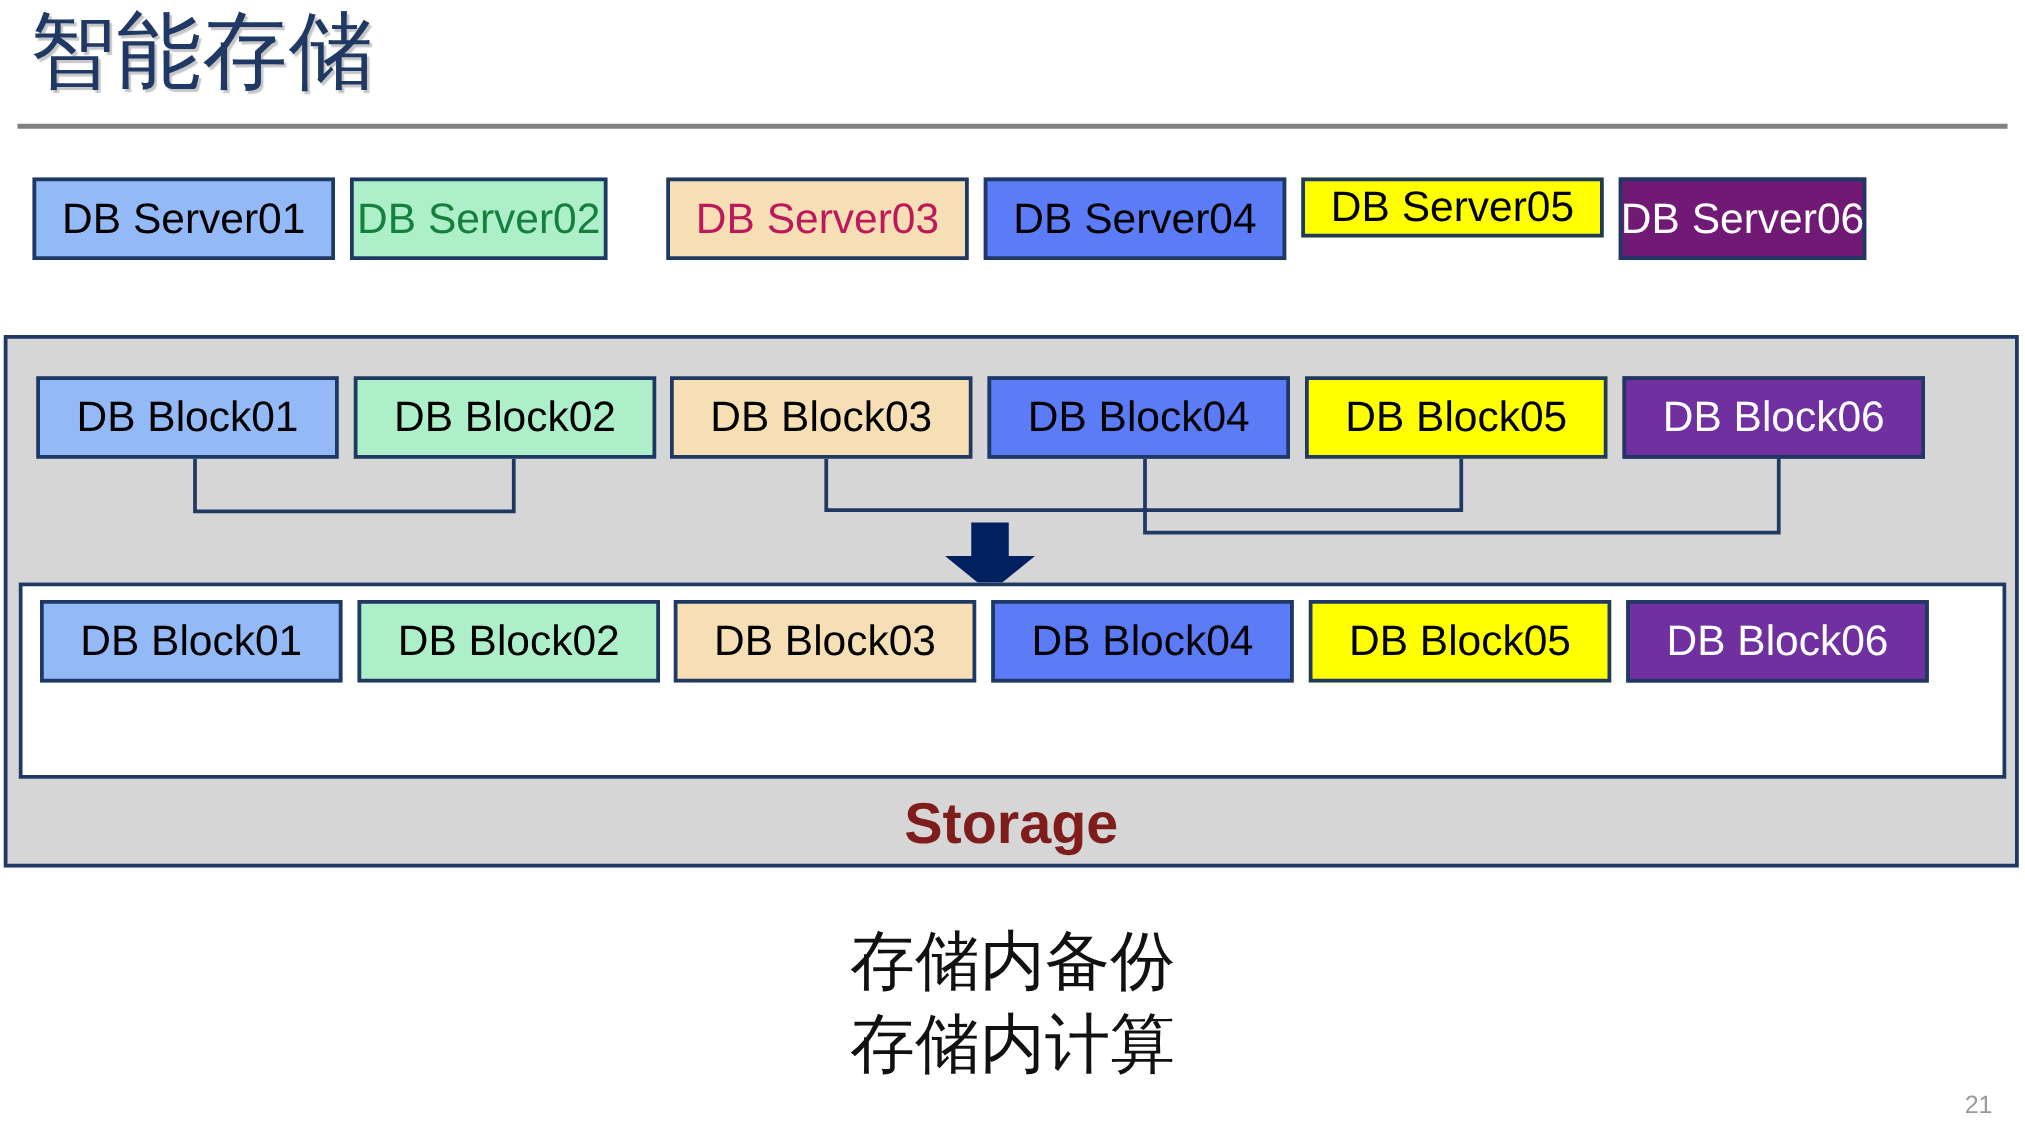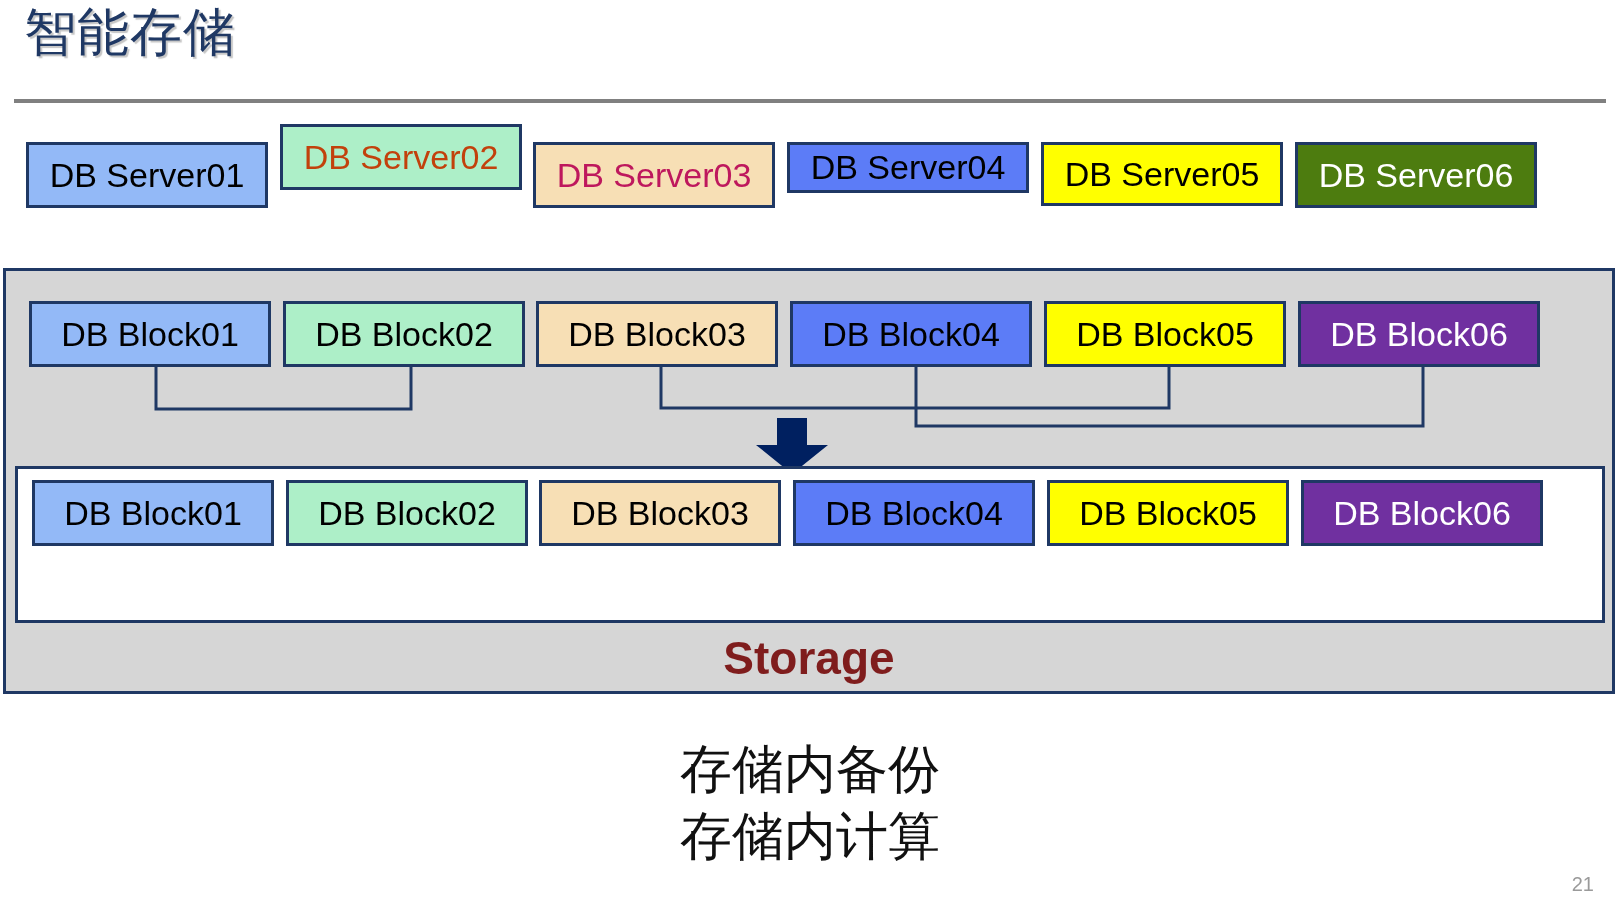--- a/index.html
+++ b/index.html
@@ -13,21 +13,21 @@
     font-family: "Liberation Sans", sans-serif;
     overflow: hidden;
     position: relative;
   }
 
   
   #slide-title {
     position: absolute;
     left: 24px;
     top: 4px;
-    font-size: 52px;
+    font-size: 68px;
     line-height: 1.1;
     font-weight: 400;
     color: #1F3864;
     letter-spacing: 1px;
     text-shadow: 2px 2px 1px rgba(150,150,150,0.55);
     white-space: nowrap;
   }
   #title-rule {
     position: absolute;
     left: 14px;
@@ -135,33 +135,33 @@
 </head>
 <body>
 
 <div id="slide-title">智能存储</div>
 <div id="title-rule"></div>
 
 <div id="server-row">
     <div class="node-box" style="left: 26px; top: 142px; width: 242px; height: 66px; background: rgb(147, 185, 247); color: rgb(0, 0, 0);">
       <span>DB Server01</span>
     </div>
-    <div class="node-box" style="left: 280px; top: 124px; width: 242px; height: 66px; background: rgb(173, 239, 200); color: #c2410c;">
+    <div class="node-box" style="left: 280px; top: 142px; width: 206px; height: 66px; background: rgb(173, 239, 200); color: #15803d;">
       <span>DB Server02</span>
     </div>
     <div class="node-box" style="left: 533px; top: 142px; width: 242px; height: 66px; background: rgb(247, 223, 181); color: #be185d;">
       <span>DB Server03</span>
     </div>
-    <div class="node-box" style="left: 787px; top: 142px; width: 242px; height: 51px; background: rgb(92, 124, 247); color: rgb(0, 0, 0);">
+    <div class="node-box" style="left: 787px; top: 142px; width: 242px; height: 66px; background: rgb(92, 124, 247); color: rgb(0, 0, 0);">
       <span>DB Server04</span>
     </div>
-    <div class="node-box" style="left: 1041px; top: 142px; width: 242px; height: 64px; background: rgb(255, 255, 0); color: rgb(0, 0, 0);">
+    <div class="node-box" style="left: 1041px; top: 142px; width: 242px; height: 48px; background: rgb(255, 255, 0); color: rgb(0, 0, 0);">
       <span>DB Server05</span>
     </div>
-    <div class="node-box on-dark" style="left: 1295px; top: 142px; width: 242px; height: 66px; background: #4d7c0f; color: rgb(255, 255, 255);">
+    <div class="node-box on-dark" style="left: 1295px; top: 142px; width: 198px; height: 66px; background: #701a75; color: rgb(255, 255, 255);">
       <span>DB Server06</span>
     </div>
   </div>
 
 <div id="storage-container">
 
   <svg id="connector-svg" viewBox="0 0 1612 426" preserveAspectRatio="none">
       <path d="M 150 96 L 150 138 L 405 138 L 405 96" fill="none" stroke="#1F3864" stroke-width="3"></path>
       <path d="M 655 96 L 655 137 L 1163 137 L 1163 96" fill="none" stroke="#1F3864" stroke-width="3"></path>
       <path d="M 910 96 L 910 155 L 1417 155 L 1417 96" fill="none" stroke="#1F3864" stroke-width="3"></path>

